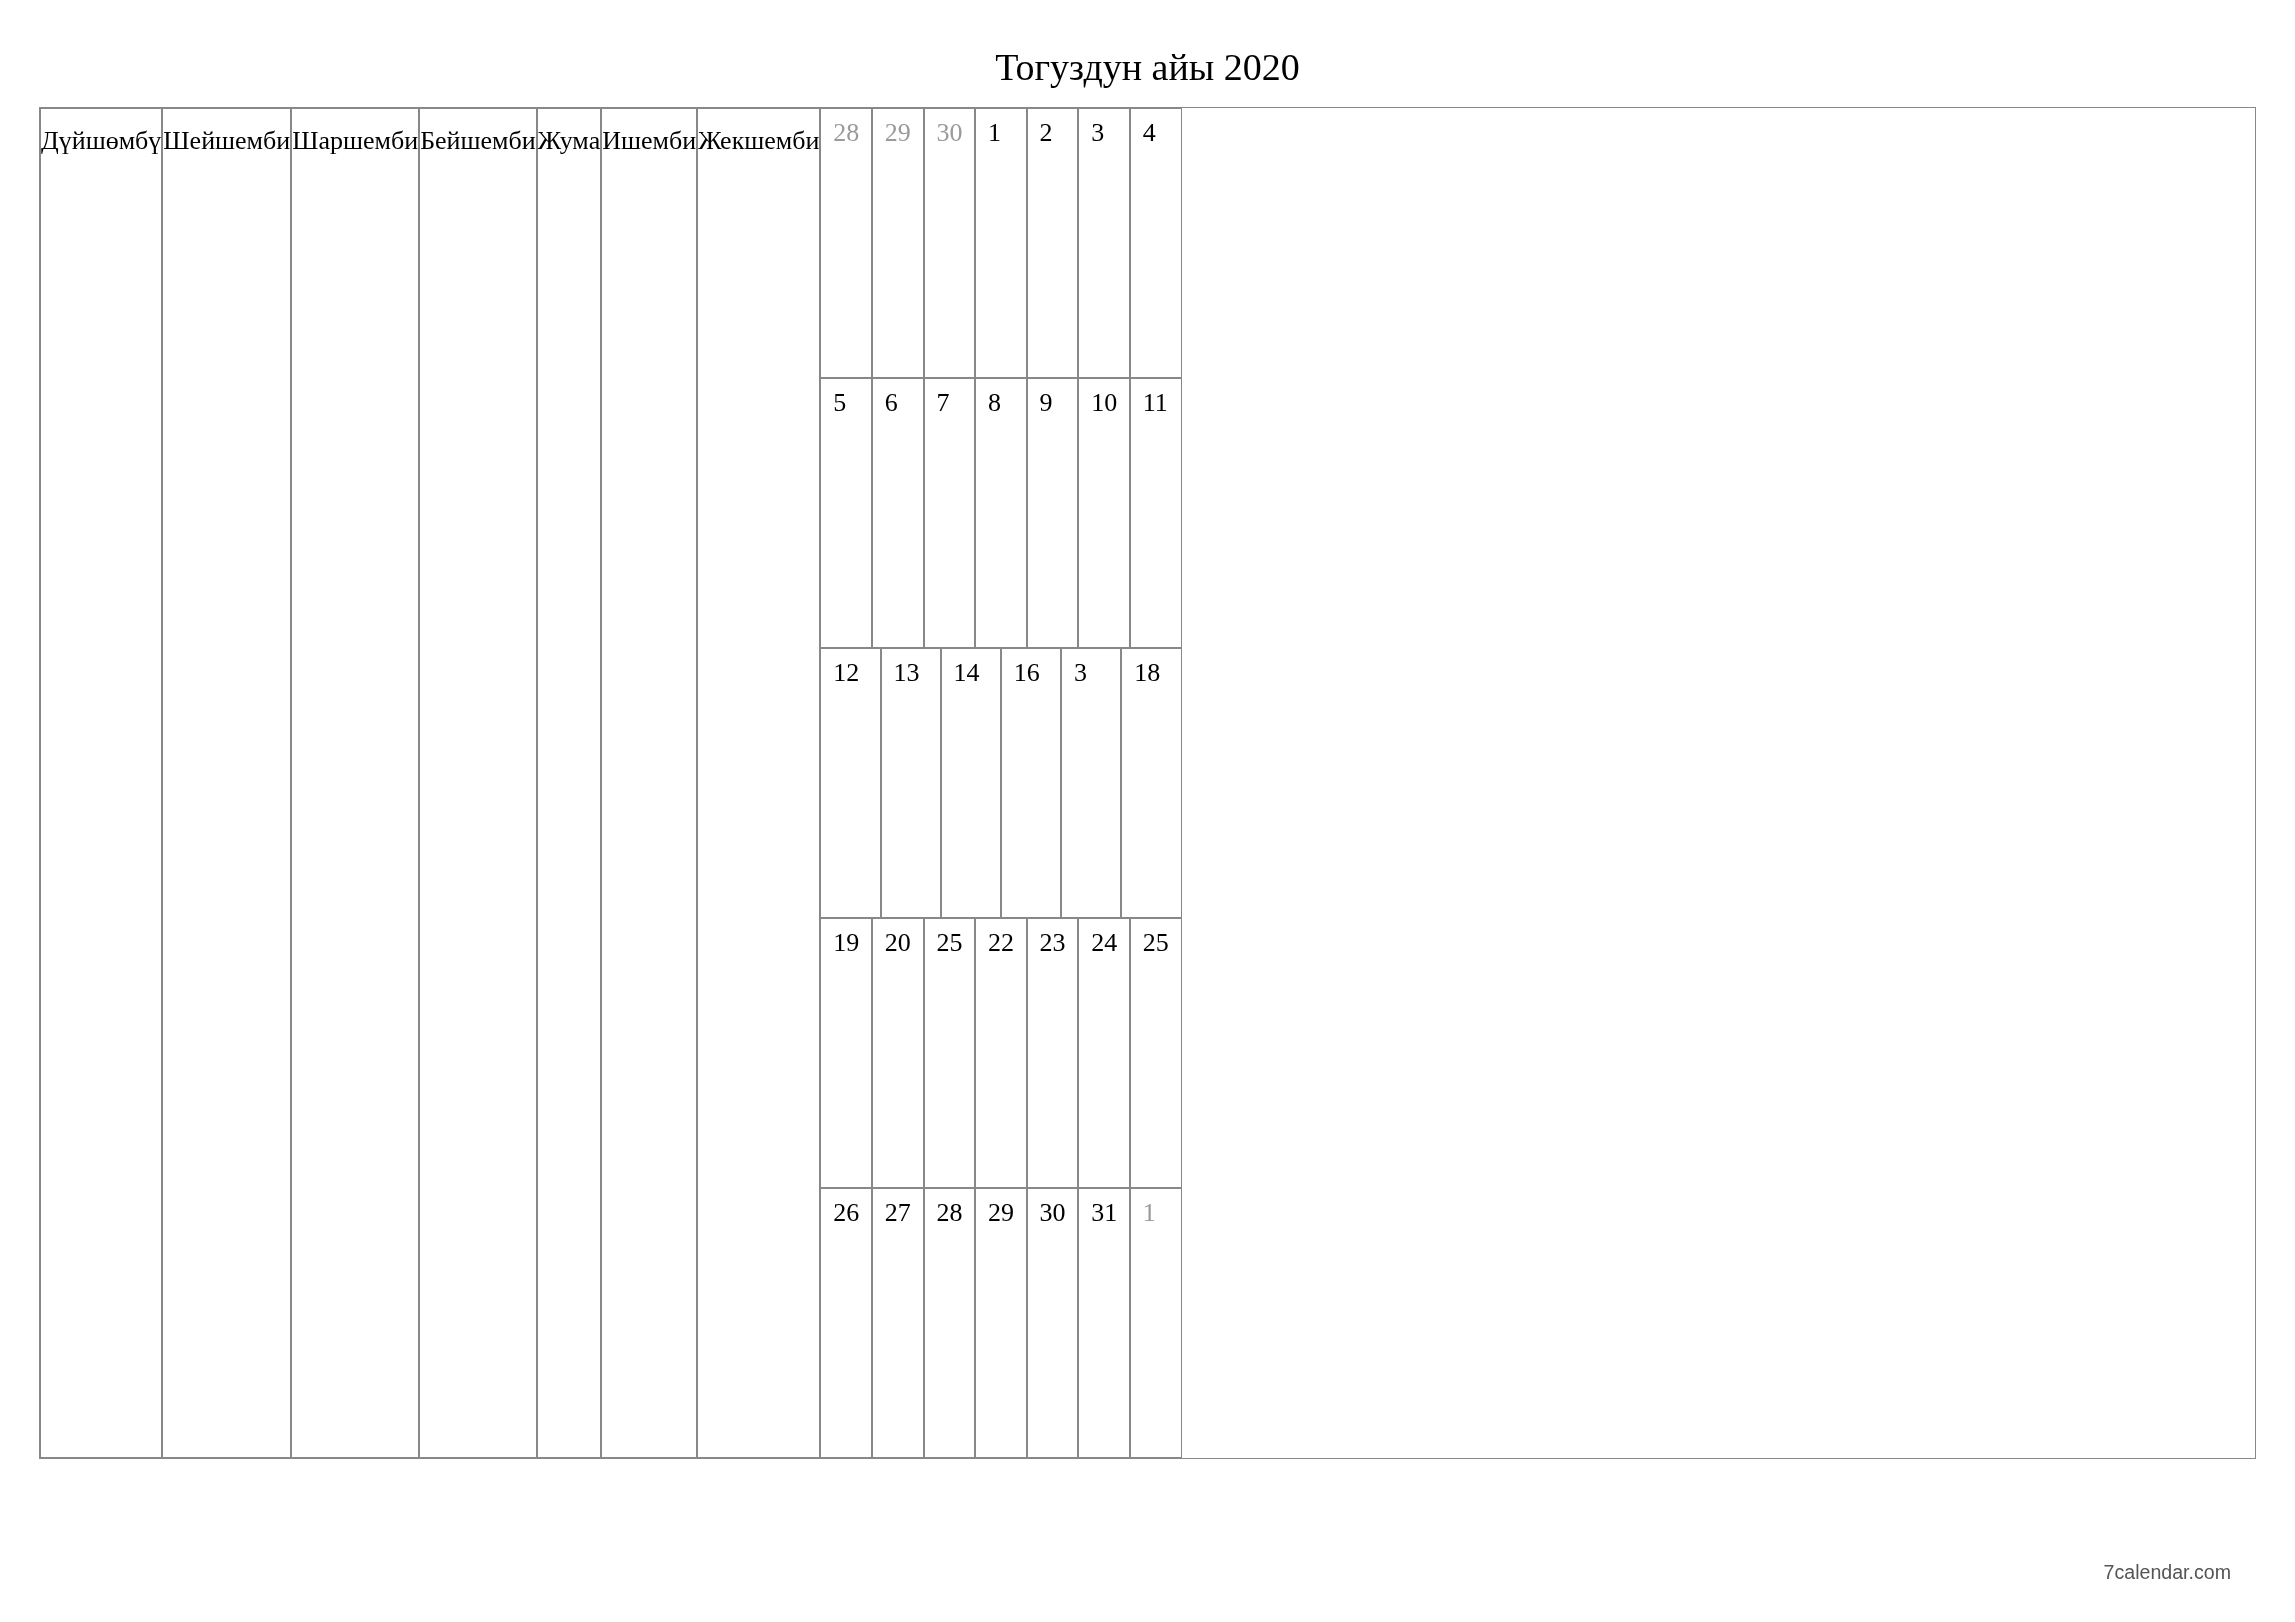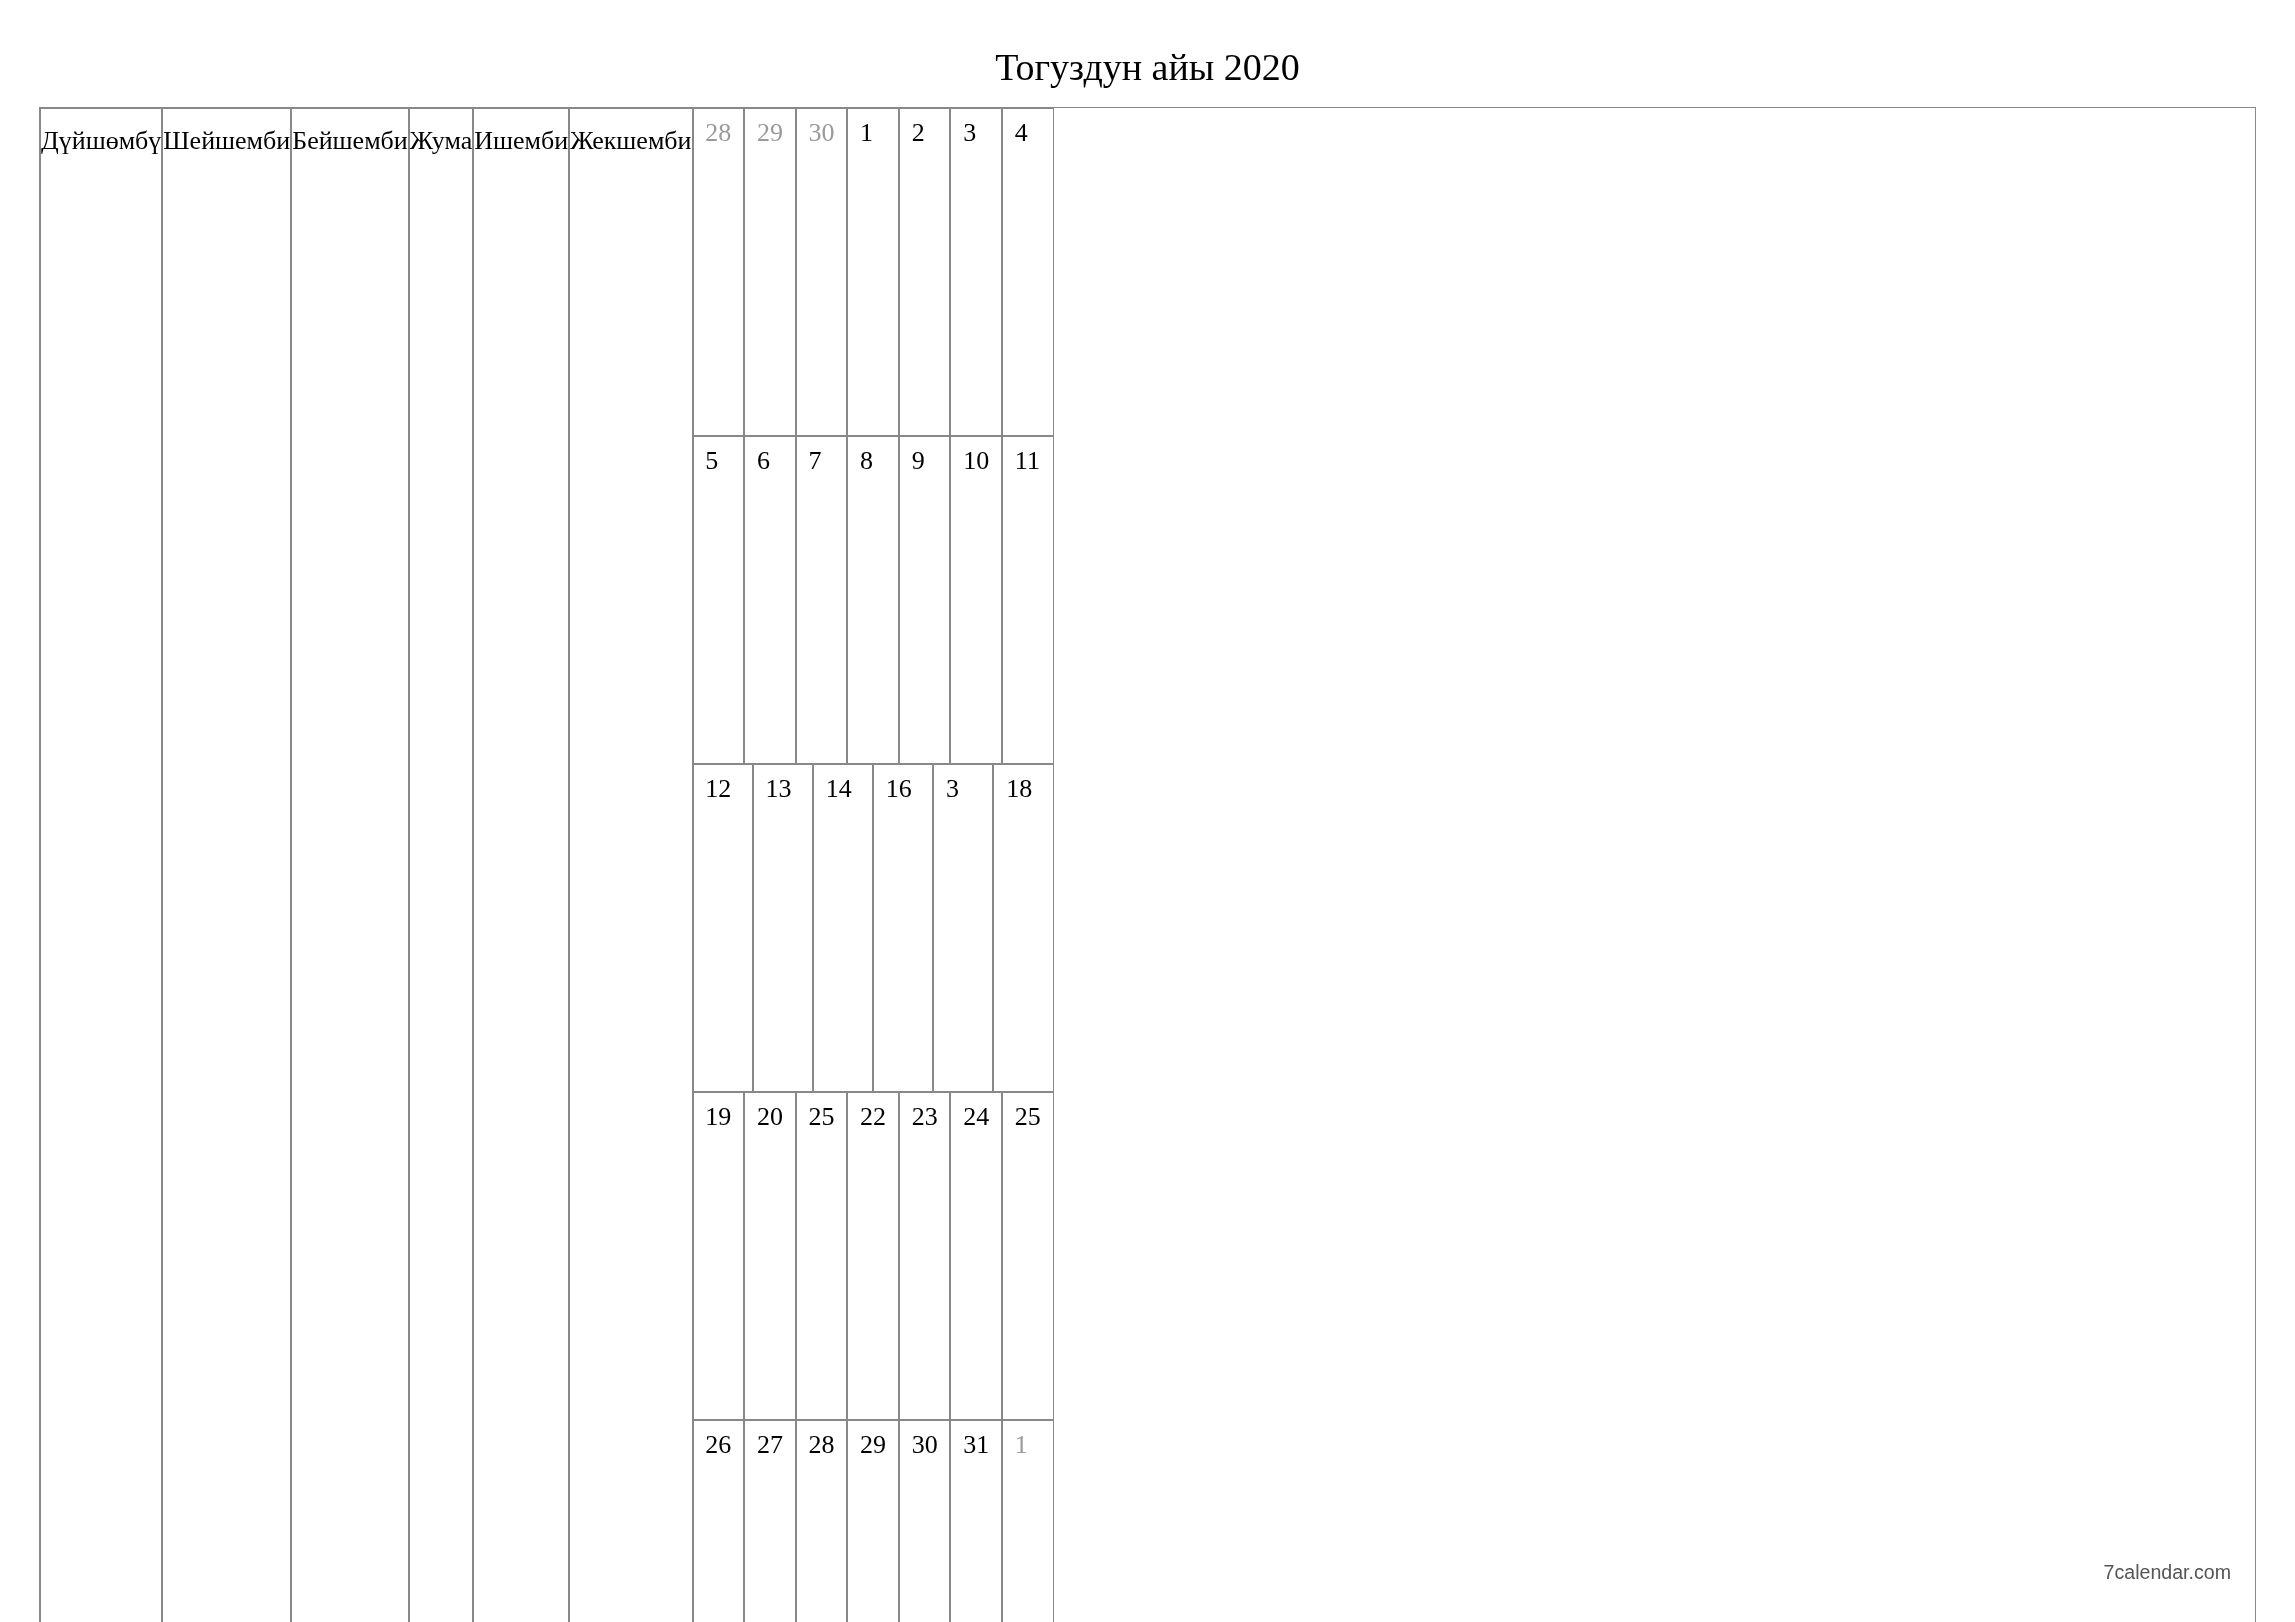--- a/index.html
+++ b/index.html
@@ -2,34 +2,35 @@
 <html style="font-size:10.5px"><head>
 <meta charset="utf-8">
 <style>
   * { box-sizing: border-box; margin: 0; padding: 0; }
   html, body { width: 2295px; height: 1623px; background: #fff; font-family: "Times New Roman", Times, serif; }
   .page { width: 2295px; height: 1623px; padding: 39px 39px 26px 39px; position: relative; }
   .title { text-align: center; font-size: 38px; color: #000; margin-bottom: 18.3px; font-weight: 400; margin-top: 6px; }
   .grid { width: 100%; border: 1.3px solid #888; display: flex; }
   .head-row { display: flex; }
   .head-cell { flex: 1; border: 0.7px solid #888; text-align: center; font-size: 26px; padding: 17px 0; color: #000; font-weight: 400; }
-  .week-row { display: flex; height: 328px; }
+  .week-row { display: flex; height: 270px; }
   .day-cell { flex: 1; border: 0.7px solid #888; padding: 9.2px 11.8px; font-size: 26px; color: #000; position: relative; }
   .day-cell.outside { color: #9a9a9a; }
   .footer { position: absolute; right: 64px; bottom: 39px; font-size: 19.6px; color: #555; font-family: Arial, sans-serif; }
 </style>
 </head>
 <body>
 
 <div class="page">
   <div class="title">Тогуздун айы 2020</div>
   <div class="grid">
     <div class="head-row">
       <div class="head-cell">Дүйшөмбү</div>
       <div class="head-cell">Шейшемби</div>
+      <div class="head-cell">Шаршемби</div>
       <div class="head-cell">Бейшемби</div>
       <div class="head-cell">Жума</div>
       <div class="head-cell">Ишемби</div>
       <div class="head-cell">Жекшемби</div>
     </div>
     <div id="weeks-container">
         <div class="week-row">
           <div class="day-cell outside"><span>28</span></div>
           <div class="day-cell outside"><span>29</span></div>
           <div class="day-cell outside"><span>30</span></div>

